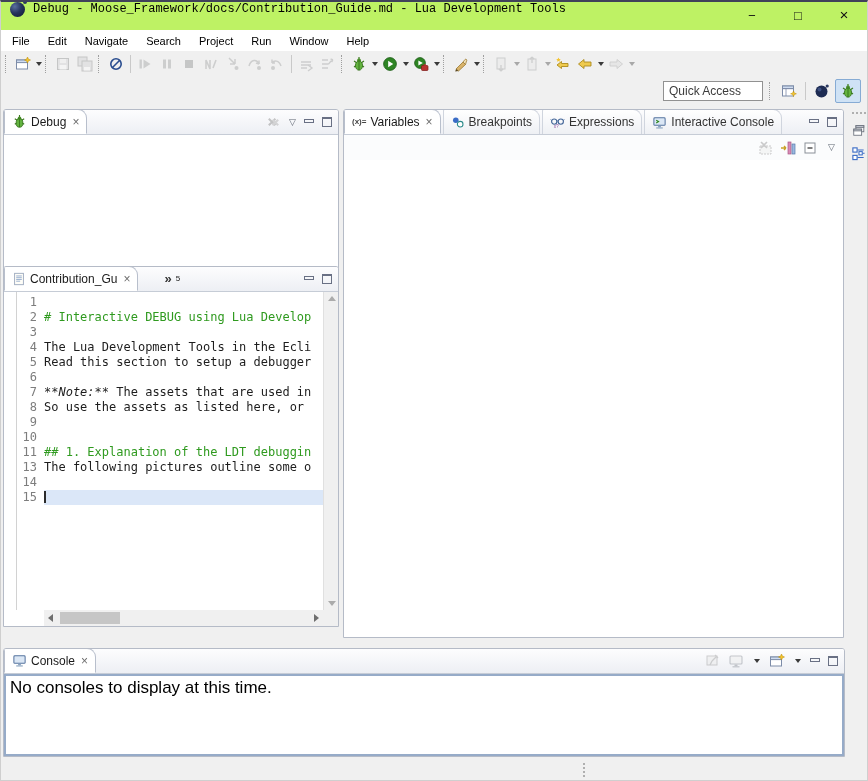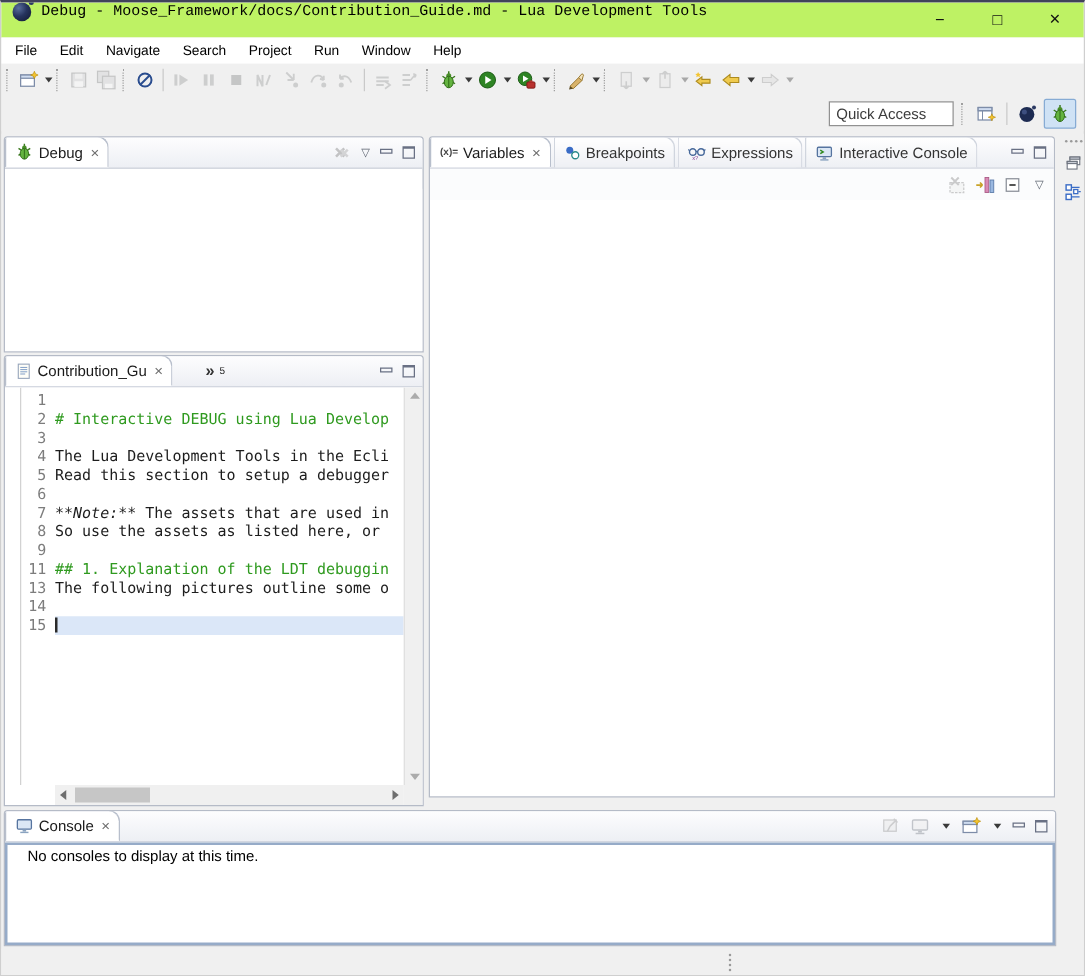--- a/index.html
+++ b/index.html
@@ -70,22 +70,22 @@
   .vscroll{position:absolute;right:0;top:0;bottom:16px;width:15px;background:#f0f0f0;border-left:1px solid #e0e0e0;}
   .hscroll{position:absolute;left:40px;right:15px;bottom:0;height:16px;background:#f0f0f0;}
   .scorner{position:absolute;right:0;bottom:0;width:15px;height:16px;background:#f0f0f0;}
   .tri{width:0;height:0;position:absolute;}
   .tri.up{left:4px;top:4px;border-left:4px solid transparent;border-right:4px solid transparent;border-bottom:5px solid #ababab;}
   .tri.down{left:4px;bottom:4px;border-left:4px solid transparent;border-right:4px solid transparent;border-top:5px solid #ababab;}
   .tri.left{left:4px;top:4px;border-top:4px solid transparent;border-bottom:4px solid transparent;border-right:5px solid #6e6e6e;}
   .tri.right{right:4px;top:4px;border-top:4px solid transparent;border-bottom:4px solid transparent;border-left:5px solid #6e6e6e;}
   .hthumb{position:absolute;left:16px;top:2px;width:60px;height:12px;background:#c6c6c6;}
   
-  .console-content{flex:1;background:#fff;border:2px solid var(--focus-border,#96abc8);padding:2px 16px;
-    font-size:12px;color:#000;}
+  .console-content{flex:1;background:#fff;border:2px solid var(--focus-border,#96abc8);padding:2px 4px;
+    font-size:17px;color:#000;}
   
   .right-trim{position:absolute;left:847px;top:0;width:21px;height:652px;background:#f0f0f0;
     display:flex;flex-direction:column;align-items:center;gap:9px;padding-top:5px;}
   .trim-dots{display:flex;gap:2px;}
   .trim-dots i{width:2px;height:2px;background:#9a9a9a;border-radius:50%;}
   .status-trim{position:absolute;left:0;right:0;top:652px;height:24px;background:#f0f0f0;}
   .vdots{position:absolute;left:582px;top:4px;display:flex;flex-direction:column;gap:2px;}
   .vdots i{width:2px;height:2px;background:#9a9a9a;border-radius:50%;}
   .vars-icon-text{font-size:8px;color:#444;font-weight:bold;letter-spacing:0;}
   sub.chn{font-size:8px;}
@@ -395,21 +395,21 @@
         </svg>
         <svg class="ic" viewBox="0 0 16 16">
           <rect x="3" y="3" width="10" height="10" fill="#fff" stroke="#8a8f98"></rect>
           <path d="M5.5 8 L10.5 8" stroke="#555" stroke-width="1.6"></path>
         </svg>
         <span class="vmenu" style="margin-left:4px">▽</span>
       </div>
       <div class="vcontent"></div>
     </div>
 
-    <div class="view" style="left:2px;top:177px;width:336px;height:361px;justify-content:center;">
+    <div class="view" style="left:2px;top:159px;width:336px;height:361px;justify-content:center;">
       <div class="tabbar">
         <div class="tab active">
           <svg class="ic" style="width:14px;height:14px">
               <use href="#i-page"></use>
             </svg>
           <span>Contribution_Gu</span>
           <span class="tab-close">×</span>
         </div>
         <div class="tab" style="padding-left:26px">
           <span class="chev">»</span>
@@ -450,20 +450,24 @@
             <div class="eline">
               <span class="lnum">7</span>
               <span class="lcode"><span class="eem">**Note:**</span><span> The assets that are used in</span></span>
             </div>
             <div class="eline">
               <span class="lnum">8</span>
               <span class="lcode"><span>So use the assets as listed here, or</span></span>
             </div>
             <div class="eline">
               <span class="lnum">9</span>
+              <span class="lcode"></span>
+            </div>
+            <div class="eline">
+              <span class="lnum">10</span>
               <span class="lcode"></span>
             </div>
             <div class="eline">
               <span class="lnum">11</span>
               <span class="lcode"><span class="ehead">## 1. Explanation of the LDT debuggin</span></span>
             </div>
             <div class="eline">
               <span class="lnum">13</span>
               <span class="lcode"><span>The following pictures outline some o</span></span>
             </div>

